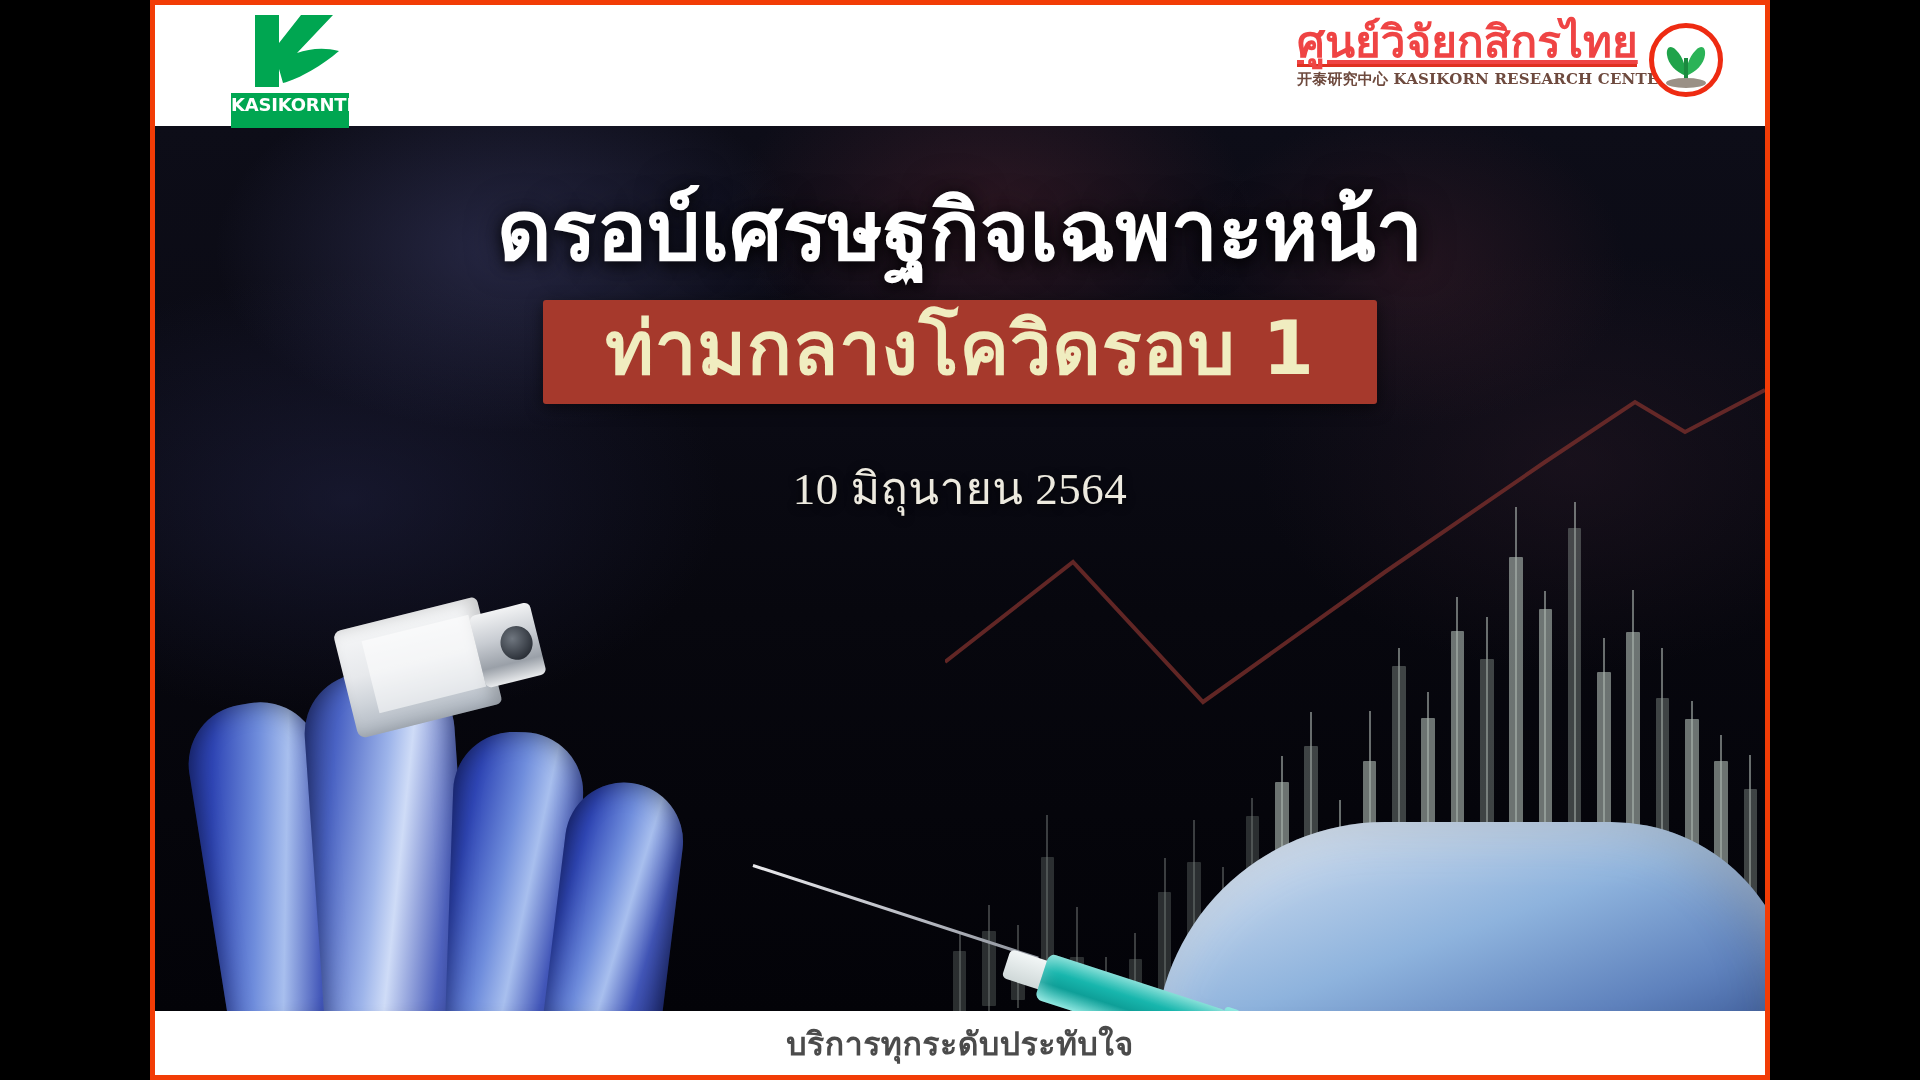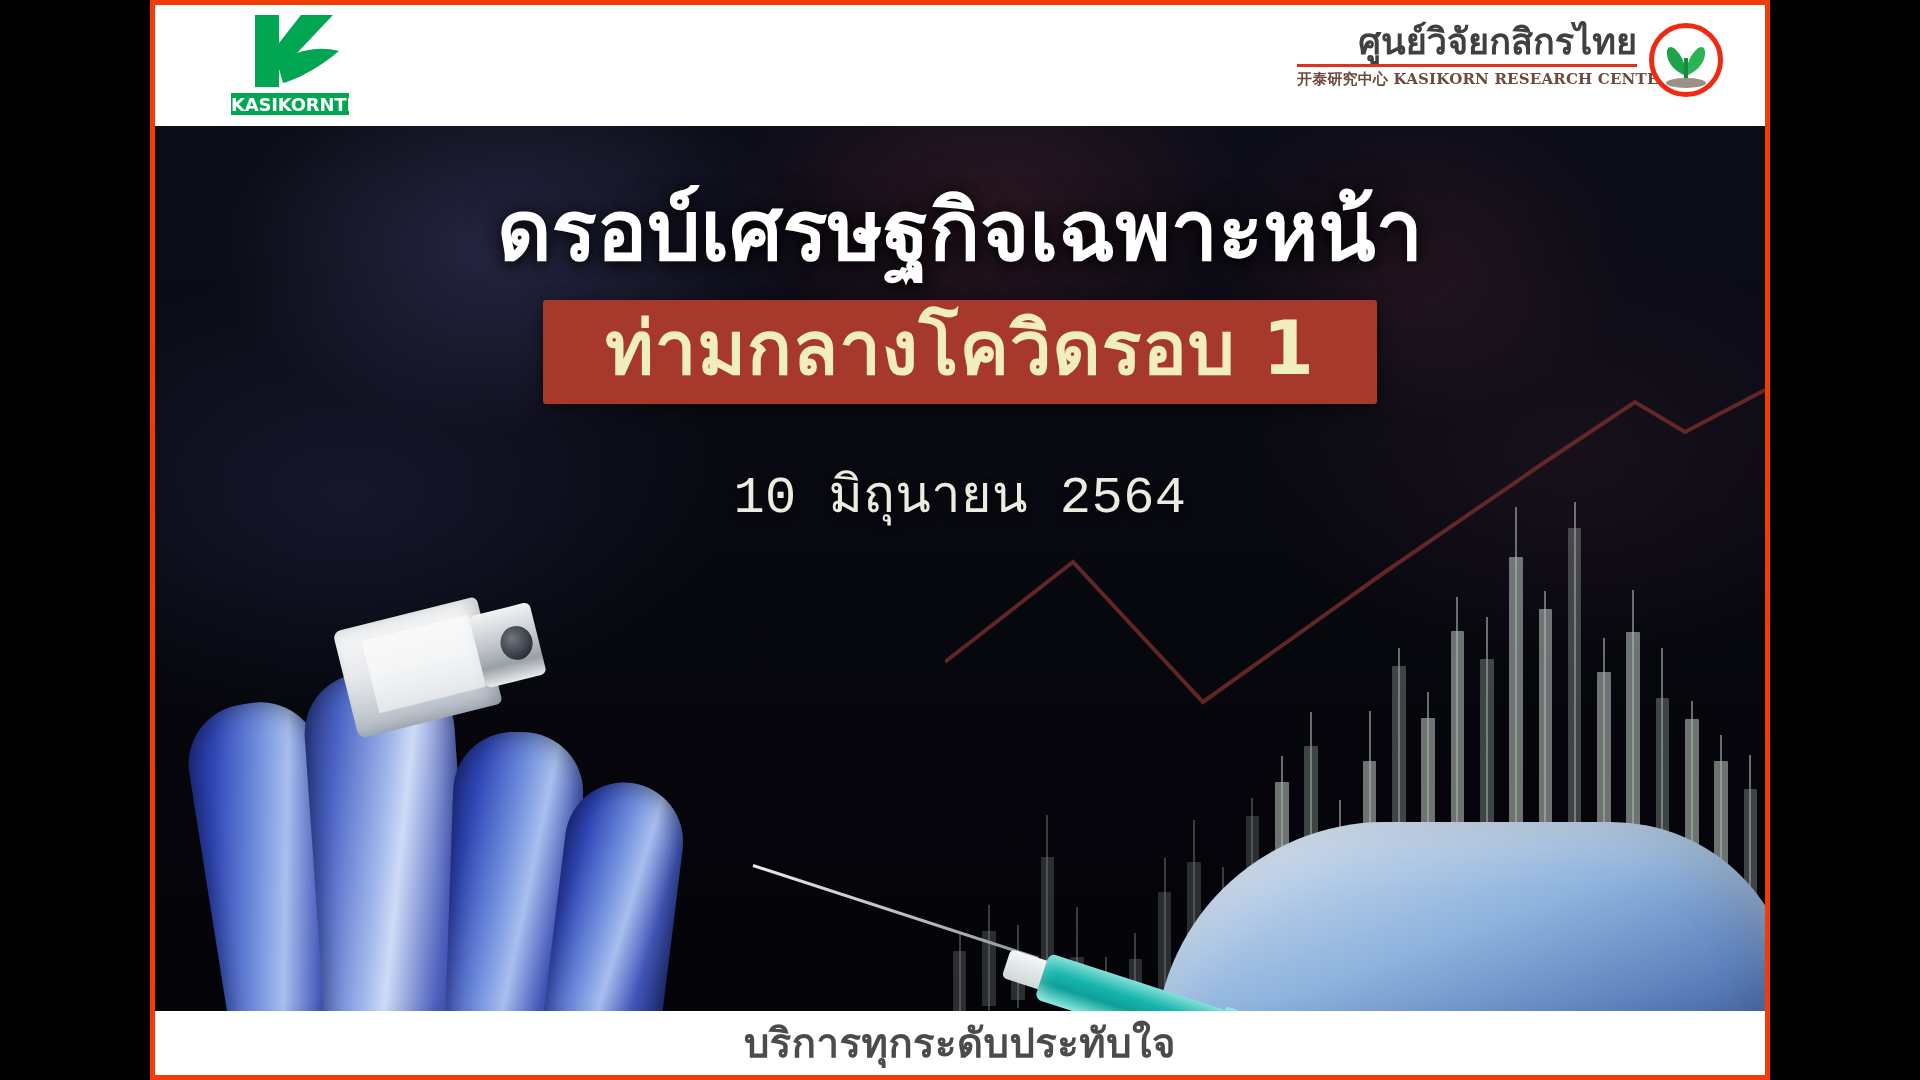--- a/index.html
+++ b/index.html
@@ -30,38 +30,39 @@
   }
 
   
   #kbank-logo{
     position:absolute; left:70px; top:8px;
     width:130px; height:108px;
   }
   #kbank-k{ position:absolute; left:14px; top:0px; width:102px; height:80px; }
   #kbank-word{
     position:absolute; left:6px; top:80px;
-    width:118px; height:22px;
+    width:118px; height:35px;
     background:#00A651;
     color:#ffffff;
     font-size:18px; font-weight:bold; letter-spacing:-0.2px;
     text-align:left; line-height:24px;
     font-family:"DejaVu Sans","Liberation Sans",sans-serif;
   }
 
   
   #kres{
     position:absolute; right:128px; top:16px;
     width:340px; text-align:right;
   }
   #kres-thai{
-    font-size:36px; font-weight:bold; color:#404040;
+    font-size:44px; font-weight:bold; color:#ef4444;
     line-height:42px; letter-spacing:0px;
     font-family:"DejaVu Sans","Liberation Sans",sans-serif;
     white-space:nowrap;
+    text-decoration:underline;
   }
   #kres-rule{
     height:3px; background:#E03020; margin:1px 0 3px 0; width:100%;
   }
   #kres-sub{
     font-size:15px; font-weight:bold; color:#6E4A3E;
     letter-spacing:0.2px; white-space:nowrap;
     font-family:"DejaVu Serif","Liberation Serif",serif;
   }
   
@@ -209,36 +210,36 @@
     box-shadow:0 4px 16px rgba(0,0,0,.55);
   }
   #subtitle{
     font-size:74px; font-weight:bold; color:#F0EDC0;
     line-height:1.14; letter-spacing:1px;
     font-family:"DejaVu Sans","Liberation Sans",sans-serif;
     white-space:nowrap;
   }
   #date{
     margin-top:48px;
-    font-size:52px; color:#EDEADF; font-weight:normal;
+    font-size:45px; color:#EDEADF; font-weight:normal;
     letter-spacing:.5px;
     text-shadow:0 2px 10px rgba(0,0,0,.8);
-    font-family:Liberation Mono, monospace;
+    font-family:Liberation Serif, serif;
   }
 
   
   #footer{
     position:absolute; left:0; bottom:0;
     width:100%; height:64px;
     background:#ffffff;
     display:flex; align-items:center; justify-content:center;
     z-index:30;
   }
   #footer-text{
-    font-size:40px; font-weight:bold; color:#4B4B4B;
+    font-size:32px; font-weight:bold; color:#4B4B4B;
     letter-spacing:.5px;
     font-family:"DejaVu Sans","Liberation Sans",sans-serif;
   }
 </style>
 </head>
 <body>
 
 <div id="stage">
 
   <div id="slide">

